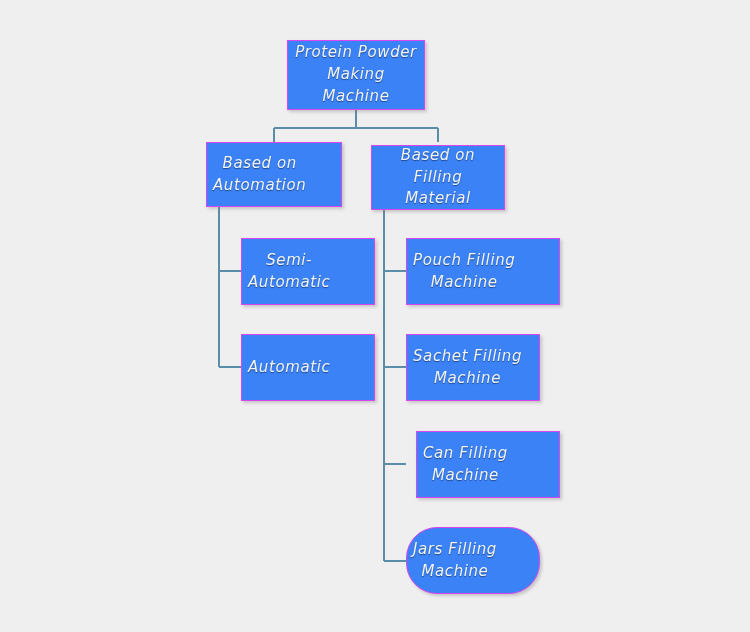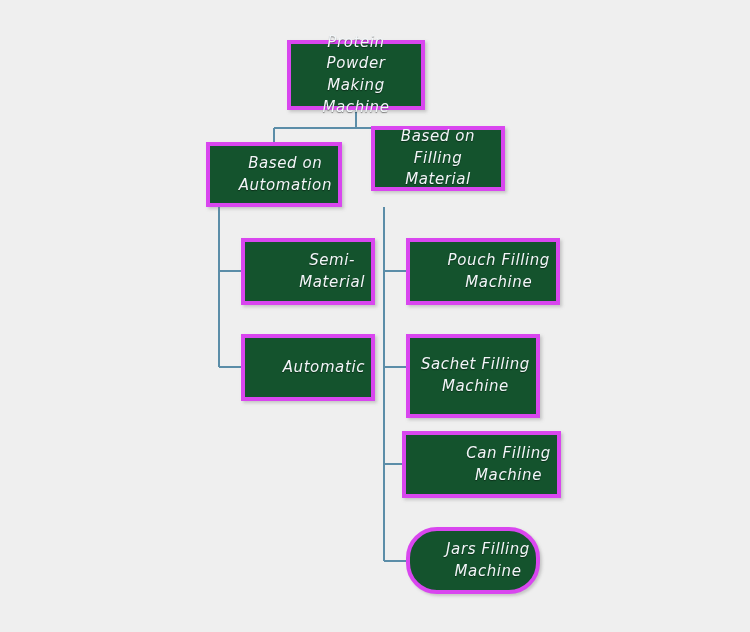--- a/index.html
+++ b/index.html
@@ -21,26 +21,26 @@
   #connectors {
     position: absolute;
     left: 0;
     top: 0;
     width: 750px;
     height: 632px;
   }
   .node {
     position: absolute;
     box-sizing: border-box;
-    background: #14532d;
-    border: 4px solid #d946ef;
+    background: #3b82f6;
+    border: 1px solid #d946ef;
     box-shadow: 2px 2px 3px rgba(120,120,120,0.35);
     display: flex;
     align-items: center;
-    justify-content: flex-end;
+    justify-content: flex-start;
     text-align: center;
     color: #f2f6f8;
     font-family: "DejaVu Sans", sans-serif;
     font-style: italic;
     font-size: 15px;
     line-height: 1.45;
     letter-spacing: 0.6px;
     text-shadow: 0 1px 1px rgba(0,0,0,0.45);
     padding: 2px 6px;
     white-space: pre-line;
@@ -80,45 +80,45 @@
   <div class="node" style="left:287px; top:40px; width:138px; height:70px;">
     <span class="node-label">Protein Powder
 Making Machine</span>
   </div>
 
   <div class="node" style="left:206px; top:142px; width:136px; height:65px;">
     <span class="node-label">Based on
 Automation</span>
   </div>
 
-  <div class="node" style="left:371px; top:126px; width:134px; height:65px;">
+  <div class="node" style="left:371px; top:145px; width:134px; height:65px;">
     <span class="node-label">Based on Filling
 Material</span>
   </div>
 
   <div class="node" style="left:241px; top:238px; width:134px; height:67px;">
     <span class="node-label">Semi-
-Material</span>
+Automatic</span>
   </div>
 
   <div class="node" style="left:241px; top:334px; width:134px; height:67px;">
     <span class="node-label">Automatic</span>
   </div>
 
   <div class="node" style="left:406px; top:238px; width:154px; height:67px;">
     <span class="node-label">Pouch Filling
 Machine</span>
   </div>
 
-  <div class="node" style="left:406px; top:334px; width:134px; height:84px;">
+  <div class="node" style="left:406px; top:334px; width:134px; height:67px;">
     <span class="node-label">Sachet Filling
 Machine</span>
   </div>
 
-  <div class="node" style="left:402px; top:431px; width:159px; height:67px;">
+  <div class="node" style="left:416px; top:431px; width:144px; height:67px;">
     <span class="node-label">Can Filling
 Machine</span>
   </div>
 
   <div class="node" style="left:406px; top:527px; width:134px; height:67px;border-radius:31px;">
     <span class="node-label">Jars Filling
 Machine</span>
   </div>
 
 </div>

